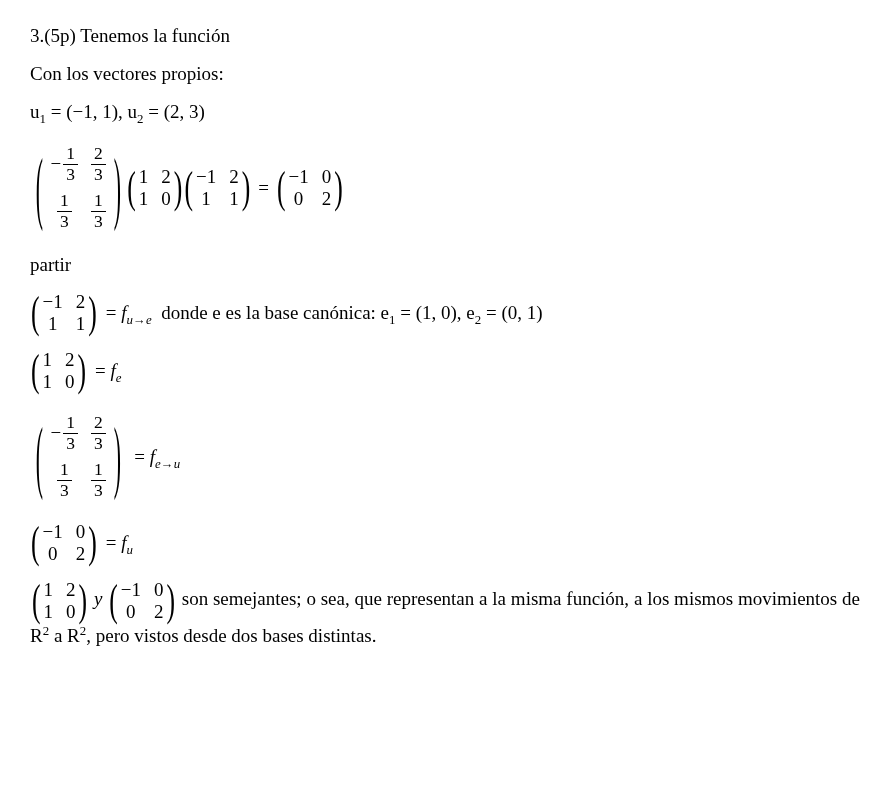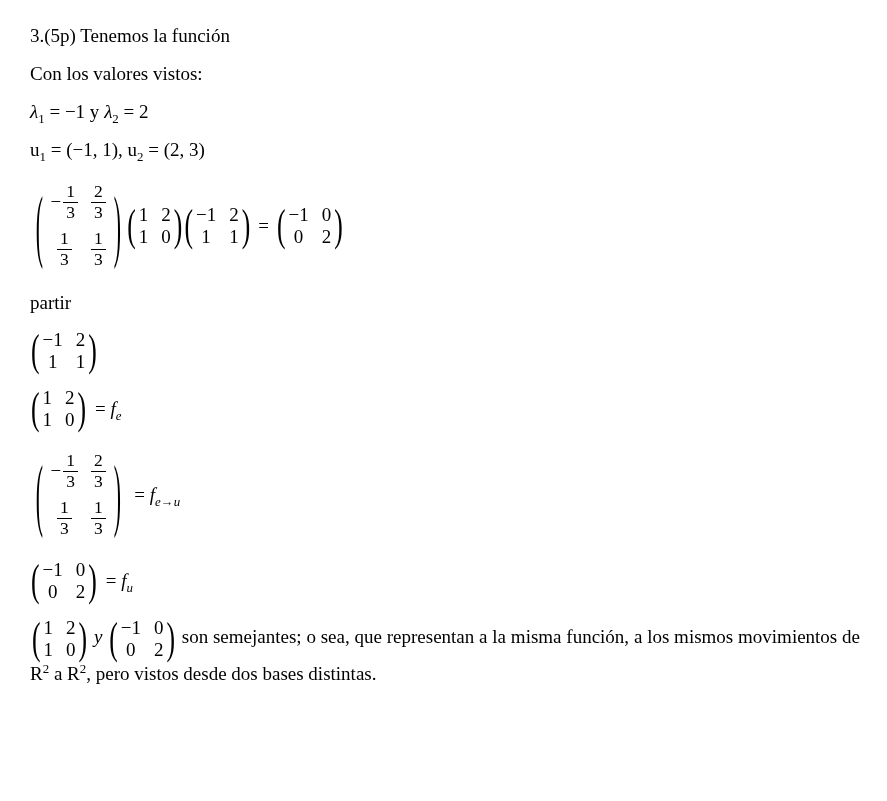--- a/index.html
+++ b/index.html
@@ -96,23 +96,22 @@
   .para .matrix { margin: 0 1px; }
 </style>
 </head>
 <body>
 
 <div class="page">
 
   <p class="tline">3.(5p) Tenemos la función</p>
 
 
-  <p class="tline">Con los valores vistos:</p>
-
-  <p class="tline"><span class="it">λ</span><sub>1</sub><span> = −1 y </span><span class="it">λ</span><sub>2</sub><span> = 2</span></p>
+  <p class="tline">Con los vectores propios:</p>
+
 
 
   <p class="tline"><span>u</span><sub>1</sub><span> = (−1, 1), </span><span>u</span><sub>2</sub><span> = (2, 3)</span></p>
 
 
   <div class="eqrow main">
     <span class="matrix tall">
         <span class="paren">(</span>
         <span class="mgrid">
           <span class="mcell">
@@ -182,20 +181,21 @@
     <span class="matrix">
         <span class="paren">(</span>
         <span class="mgrid">
           <span class="mcell">−1</span>
           <span class="mcell">2</span>
           <span class="mcell">1</span>
           <span class="mcell">1</span>
         </span>
         <span class="paren">)</span>
       </span>
+    <span class="lbl"><span>= </span><span class="it">f</span><sub class="it">u→e</sub><span>&nbsp; donde e es la base canónica: e</span><sub>1</sub><span> = (1, 0), e</span><sub>2</sub><span> = (0, 1)</span></span>
   </div>
 
   <div class="eqrow">
     <span class="matrix">
         <span class="paren">(</span>
         <span class="mgrid">
           <span class="mcell">1</span>
           <span class="mcell">2</span>
           <span class="mcell">1</span>
           <span class="mcell">0</span>

